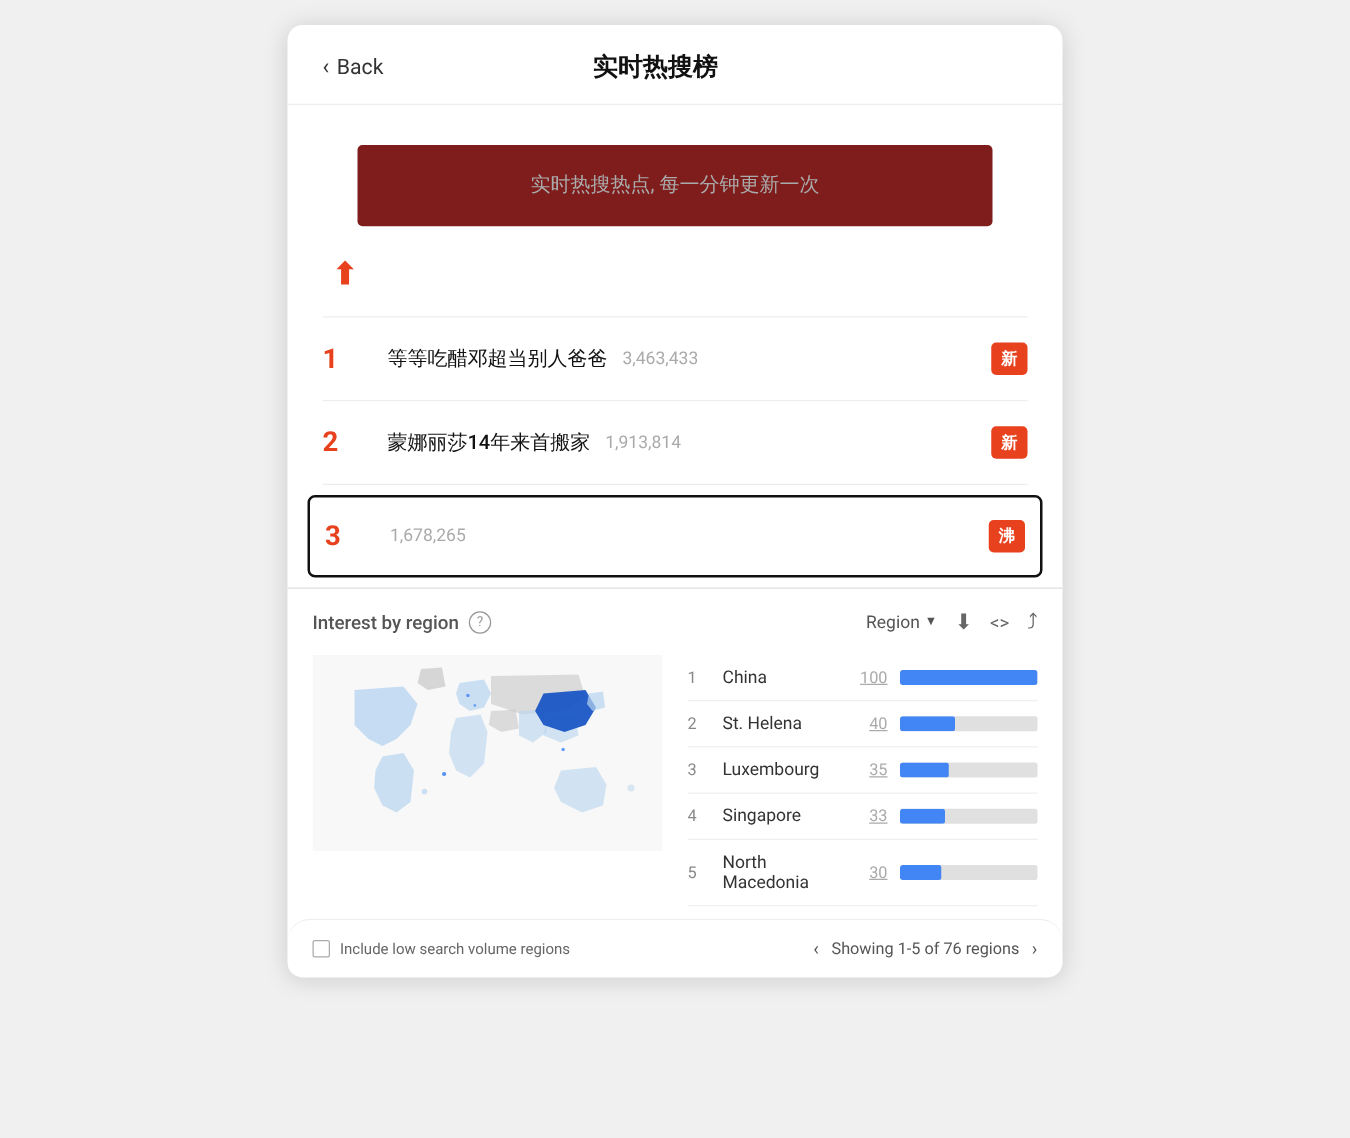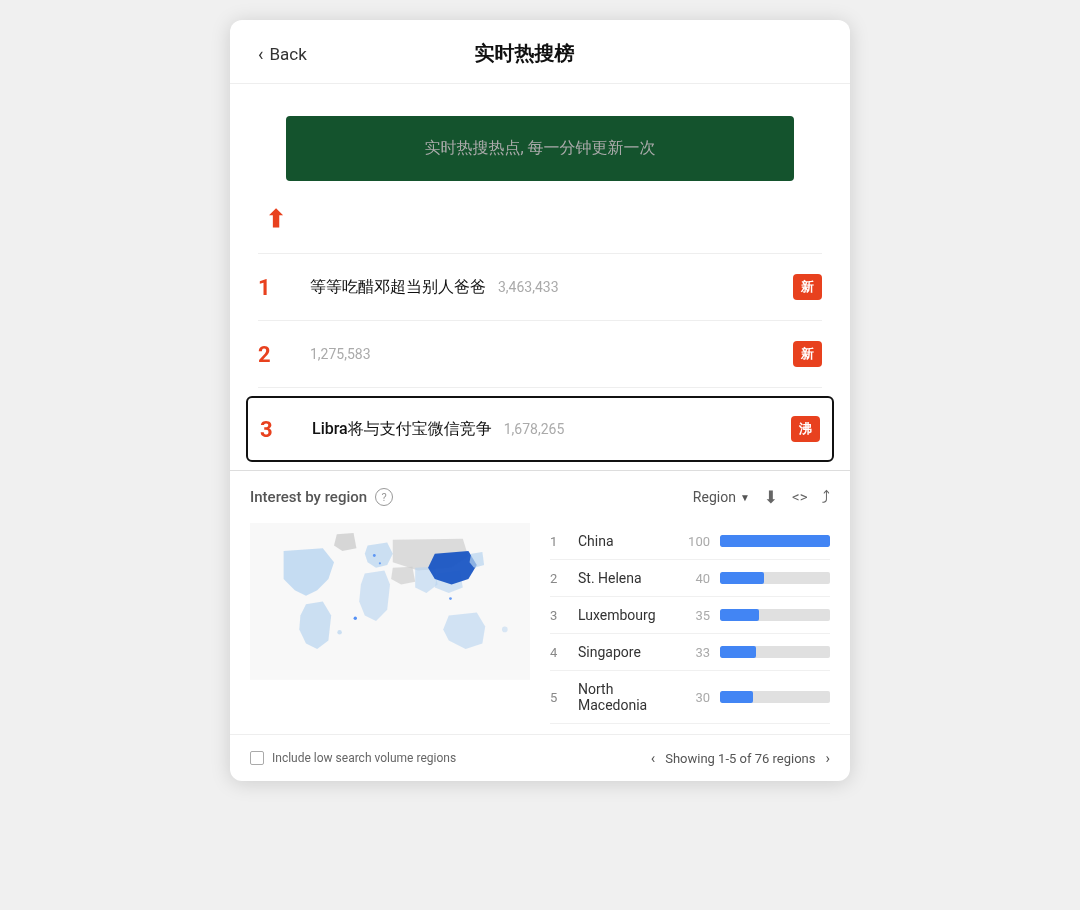--- a/index.html
+++ b/index.html
@@ -41,21 +41,21 @@
     }
     .page-title {
       font-size: 20px;
       font-weight: 600;
       color: #111;
     }
     .header-spacer { width: 80px; }
 
     
     .subtitle-bar {
-      background: #14532d;
+      background: #7f1d1d;
       text-align: center;
       padding: 22px 20px;
       margin: 0 28px 0 28px;
       margin-top: 16px;
       border-radius: 4px;
     }
     .subtitle-text {
       color: #aaa;
       font-size: 16px;
     }
@@ -229,20 +229,21 @@
       font-size: 14px;
       color: #333;
       padding: 0 8px;
     }
     .region-score {
       font-size: 13px;
       color: #aaa;
       width: 28px;
       text-align: right;
       margin-right: 10px;
+      text-decoration: underline;
     }
     .bar-container {
       width: 110px;
       height: 12px;
       background: #e0e0e0;
       border-radius: 2px;
       overflow: hidden;
     }
     .bar-fill {
       height: 100%;
@@ -250,20 +251,21 @@
       border-radius: 2px;
     }
 
     
     .region-footer {
       display: flex;
       align-items: center;
       justify-content: space-between;
       padding: 14px 20px;
       border-top: 1px solid #eee;
+      border-radius: 18px;
     }
     .low-volume-label {
       display: flex;
       align-items: center;
       gap: 8px;
       font-size: 12px;
       color: #666;
     }
     .checkbox {
       width: 14px;
@@ -316,29 +318,29 @@
       <div class="item-body">
         <span class="item-title">等等吃醋邓超当别人爸爸</span>
         <span class="item-count">3,463,433</span>
         <span class="item-badge">新</span>
       </div>
     </div>
 
     <div class="trending-item">
       <span class="item-number">2</span>
       <div class="item-body">
-        <span class="item-count">1,275,583</span>
+        <span class="item-title">蒙娜丽莎14年来首搬家</span>
+        <span class="item-count">1,913,814</span>
         <span class="item-badge">新</span>
       </div>
     </div>
 
     <div class="trending-item highlighted" style="border: 2.5px solid #111; border-radius: 6px; padding: 18px 12px; margin: 8px -12px;">
       <span class="item-number">3</span>
       <div class="item-body">
-        <span class="item-title">Libra将与支付宝微信竞争</span>
         <span class="item-count">1,678,265</span>
         <span class="item-badge">沸</span>
       </div>
     </div>
 
   </div>
 
   <div class="region-section">
 
     <div class="region-header">

